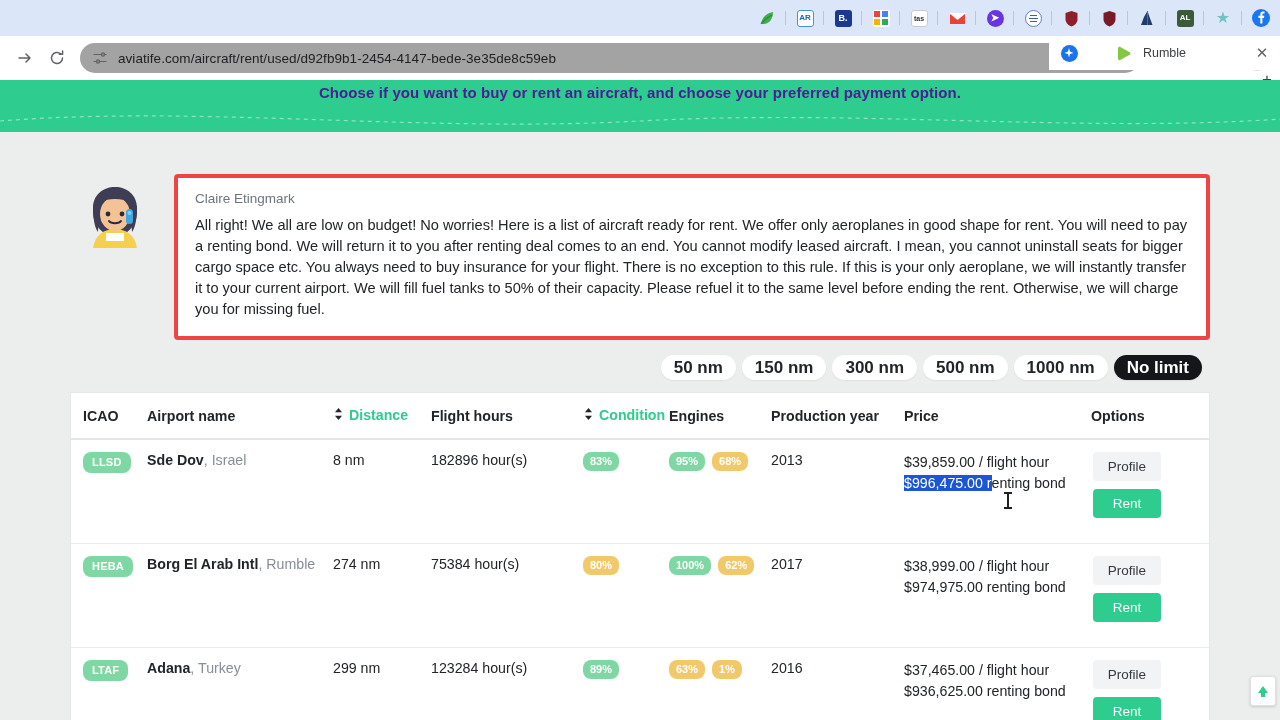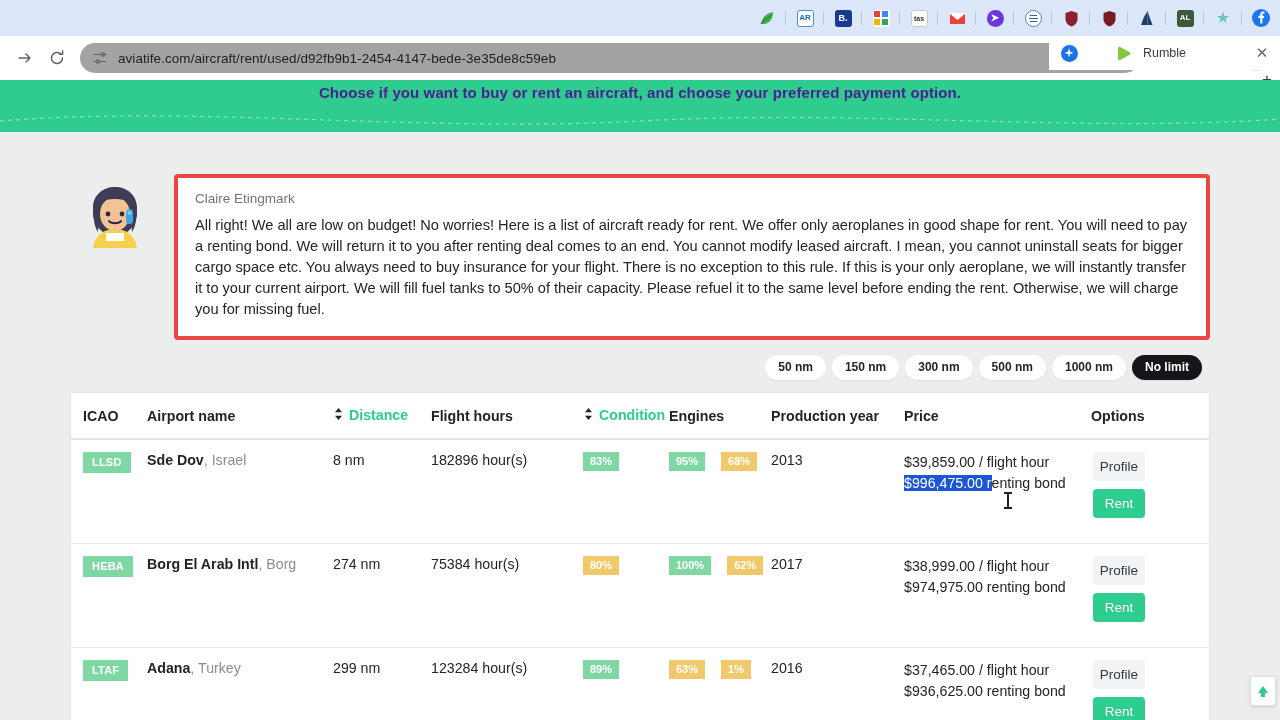--- a/index.html
+++ b/index.html
@@ -221,21 +221,21 @@
     display: flex;
     justify-content: flex-end;
     gap: 6px;
     margin-top: 15px;
     padding-right: 8px;
   }
   .chip {
     background: #ffffff;
     border-radius: 14px;
     padding: 5px 13px;
-    font-size: 12px;
+    font-size: 17px;
     font-weight: bold;
     color: #212529;
     cursor: pointer;
     line-height: 15px;
     box-shadow: 0 1px 2px rgba(0,0,0,0.06);
   }
   .chip.active {
     background: #15161a;
     color: #ffffff;
   }
@@ -277,46 +277,46 @@
   .c-dist  { width: 98px; }
   .c-hours { width: 152px; }
   .c-cond  { width: 86px; }
   .c-eng   { width: 102px; }
   .c-year  { width: 133px; }
   .c-price { width: auto; }
   .c-opt   { width: 118px; padding-right: 12px !important; }
 
   .badge {
     display: inline-block;
-    border-radius: 0;
+    border-radius: 8px;
     font-size: 11px;
     font-weight: bold;
     color: #fff;
     padding: 3px 7px;
     line-height: 13px;
     min-width: 27px;
     text-align: center;
   }
   .badge-icao { background: #7fd8a4; padding: 4px 9px; font-size: 11px; letter-spacing: .2px;}
   .bg-green  { background: #7fd8a4; }
   .bg-yellow { background: #f2c96a; }
-  .eng-wrap { display: inline-flex; gap: 16px; }
+  .eng-wrap { display: inline-flex; gap: 7px; }
 
   .ap-name { font-weight: bold; color: #212529; }
   .ap-country { color: #868e96; font-weight: normal; }
 
   .price-line { white-space: nowrap; line-height: 21px; }
   .sel {
     background: #1a56d6;
     color: #ffffff;
   }
 
   .btn {
     display: block;
-    width: 52px;
+    width: 68px;
     text-align: center;
     border-radius: 4px;
     font-size: 13.5px;
     padding: 6px 0;
     cursor: pointer;
     margin-left: 2px;
     line-height: 17px;
   }
   .btn-profile { background: #f1f3f5; color: #343a40; }
   .btn-rent { background: #2ecc8f; color: #ffffff; margin-top: 8px; }
@@ -589,21 +589,21 @@
                 <div class="price-line">$39,859.00 / flight hour</div>
                 <div class="price-line"><span class="sel">$996,475.00 r</span>enting bond</div>
               </td>
               <td class="c-opt">
                 <span class="btn btn-profile">Profile</span>
                 <span class="btn btn-rent">Rent</span>
               </td>
             </tr>
             <tr>
               <td class="c-icao"><span class="badge badge-icao">HEBA</span></td>
-              <td class="c-name"><span class="ap-name">Borg El Arab Intl</span><span class="ap-country">, Borg</span></td>
+              <td class="c-name"><span class="ap-name">Borg El Arab Intl</span><span class="ap-country">, Rumble</span></td>
               <td class="c-dist">274 nm</td>
               <td class="c-hours">75384 hour(s)</td>
               <td class="c-cond"><span class="badge bg-yellow">80%</span></td>
               <td class="c-eng"><span class="eng-wrap">
                   <span class="badge bg-green">100%</span>
                   <span class="badge bg-yellow">62%</span>
                 </span></td>
               <td class="c-year">2017</td>
               <td class="c-price">
                 <div class="price-line">$38,999.00 / flight hour</div>

